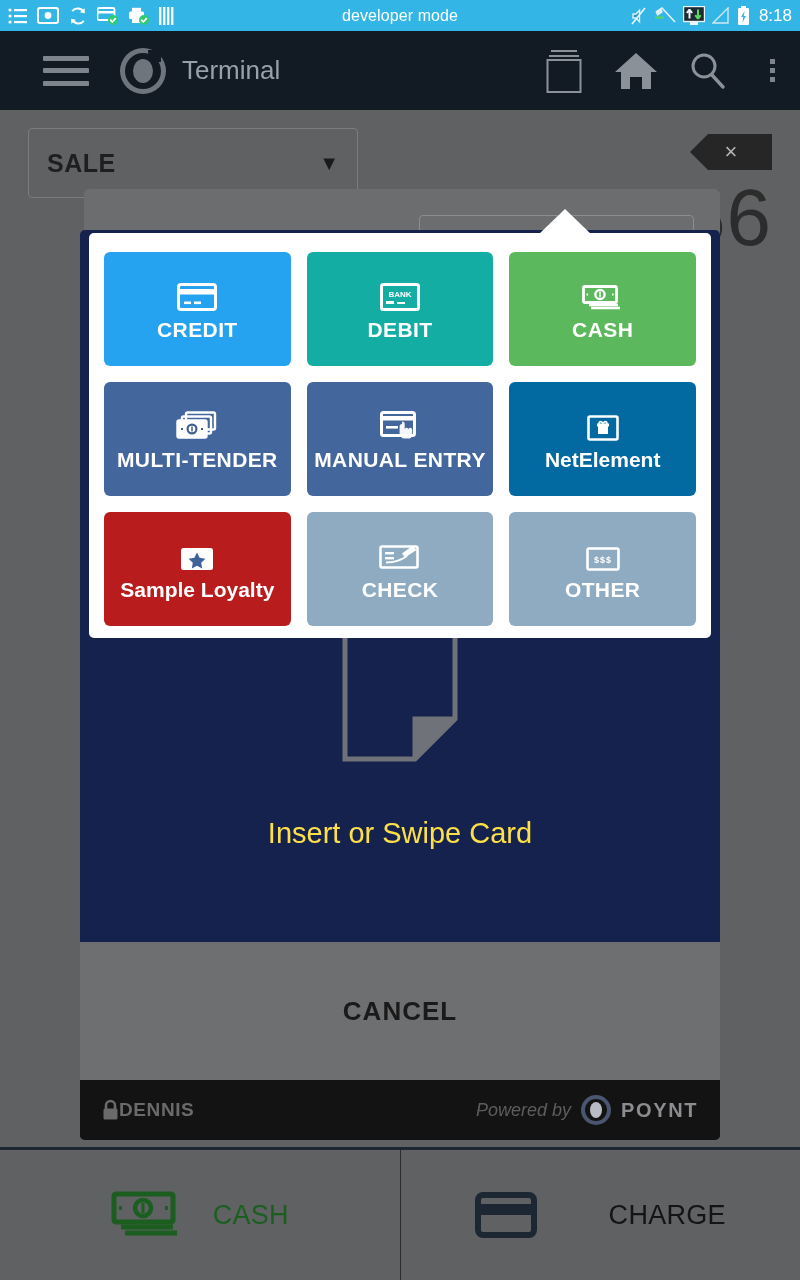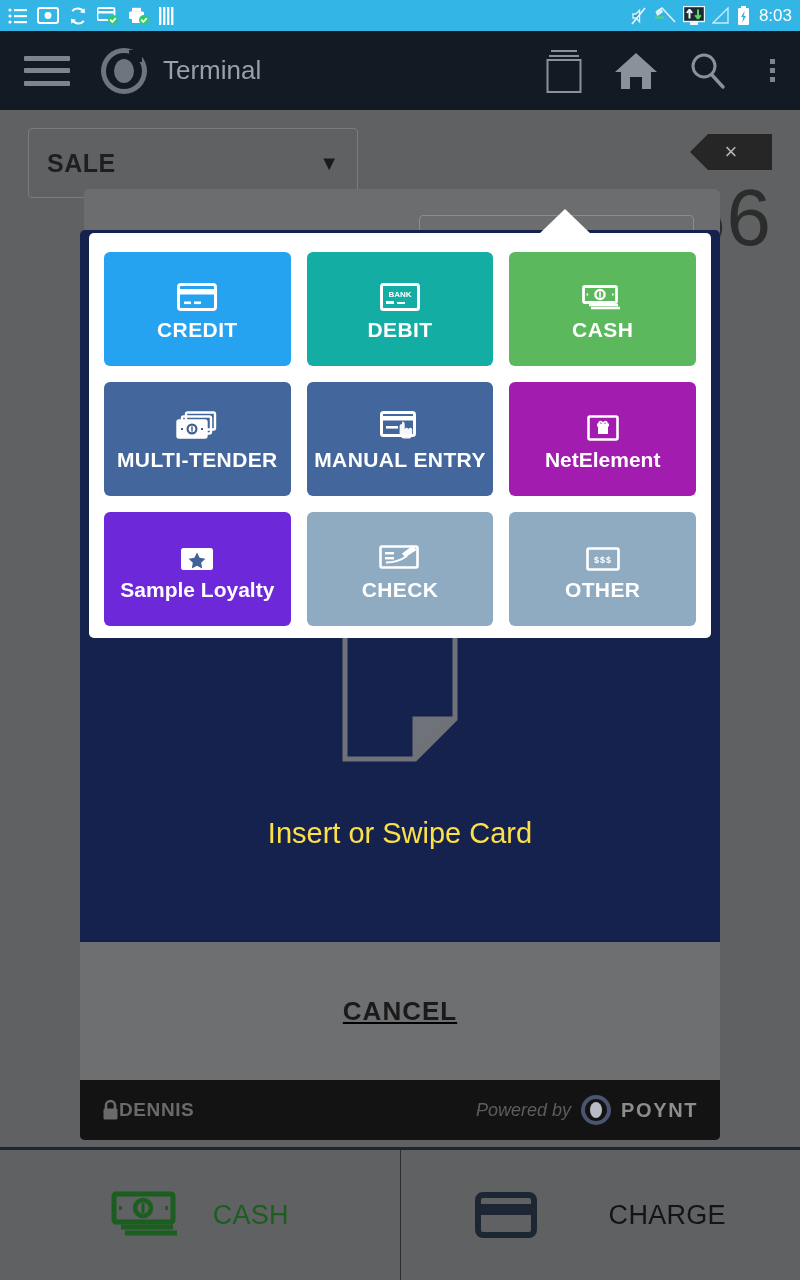--- a/index.html
+++ b/index.html
@@ -22,21 +22,21 @@
   .sb-title {
     position: absolute; left: 0; right: 0; text-align: center;
     color: #ffffff; font-size: 16px; letter-spacing: .1px; pointer-events: none;
   }
   .sb-clock { color: #fff; font-size: 17px; margin-left: 2px; }
   .sb-icon { display: block; }
 
   
   .actionbar {
     position: absolute; left: 0; top: 31px; width: 800px; height: 79px;
-    background: #121a24; display: flex; align-items: center; z-index: 50;
+    background: #121a24; display: flex; align-items: center; z-index: 50; padding-left: 19px;
   }
   .hamburger { width: 46px; height: 30px; margin-left: 24px; display: flex;
     flex-direction: column; justify-content: space-between; }
   .hamburger i { display: block; height: 5px; background: #7d848c; border-radius: 1px; }
   .poynt-logo { position: relative; width: 46px; height: 46px; margin-left: 31px; }
   .poynt-logo .ring {
     position: absolute; inset: 0; border-radius: 50%;
     background: #6e757c;
   }
   .poynt-logo .ring2 {
@@ -99,21 +99,21 @@
   }
   .swipe-area {
     position: absolute; left: 0; top: 0; width: 640px; height: 712px;
     display: flex; flex-direction: column; align-items: center; justify-content: flex-end;
     padding-bottom: 92px;
   }
   .card-graphic { width: 118px; height: 162px; margin-bottom: 54px; }
   .swipe-text { color: #fde047; font-size: 29px; }
   .cancel-bar {
     position: absolute; left: 0; top: 712px; width: 640px; height: 138px;
-    background: #6e6f71; display: flex; align-items: center; justify-content: center; text-decoration: underline;
+    background: #6e6f71; display: flex; align-items: center; justify-content: center;
   }
   .cancel-bar span { color: #1a1a1a; font-size: 26px; font-weight: bold; letter-spacing: 1px; }
   .panel-footer {
     position: absolute; left: 0; top: 850px; width: 640px; height: 60px;
     background: #131314; display: flex; align-items: center; padding: 0 22px;
   }
   .merchant { display: flex; align-items: center; }
   .merchant .name { color: #6a6a6a; font-size: 19px; font-weight: bold; letter-spacing: .6px; }
   .powered { margin-left: auto; display: flex; align-items: center; gap: 10px; }
   .powered .pb { color: #5d5d5f; font-size: 18px; font-style: italic; }
@@ -196,20 +196,21 @@
         <path d="M13.6 13.2l1.7 1.8 3-3.4" fill="none" stroke="#fff" stroke-width="1.8" stroke-linecap="round" stroke-linejoin="round"></path>
       </svg>
       <svg class="sb-icon" width="16" height="18" viewBox="0 0 16 18">
         <rect x="0" y="0" width="2.4" height="18" fill="#fff"></rect>
         <rect x="4" y="0" width="2.4" height="18" fill="#fff"></rect>
         <rect x="8" y="0" width="2.4" height="18" fill="#fff"></rect>
         <rect x="12" y="0" width="2.4" height="18" fill="#fff"></rect>
       </svg>
     </div>
 
+    <div class="sb-title">developer mode</div>
 
     <div class="sb-right">
       <svg class="sb-icon" width="17" height="18" viewBox="0 0 17 18">
         <path d="M3 11 L3 7 L6 7 L10 3 L10 15 L6 11 Z" fill="#2b9ac4"></path>
         <path d="M9.5 3.2 L9.5 14.8 L6 11 H3 V7 H6 Z" fill="none" stroke="#dff1fa" stroke-width="1.4"></path>
         <path d="M2 17 L15 1" stroke="#e6f4fb" stroke-width="1.7"></path>
       </svg>
       <svg class="sb-icon" width="22" height="18" viewBox="0 0 22 18">
         <path d="M2 5 L8 1 L21 15" fill="none" stroke="#dff1fa" stroke-width="1.6"></path>
         <path d="M1.5 5.5 L7 1.5 L9 5 L3.5 9 Z" fill="#dff1fa"></path>
@@ -222,21 +223,21 @@
         <path d="M15 3.5 V11 M15 12.8 L12.3 9.2 M15 12.8 L17.7 9.2" stroke="#5cd65c" stroke-width="2" fill="none"></path>
       </svg>
       <svg class="sb-icon" width="18" height="17" viewBox="0 0 18 17">
         <path d="M16 1 L16 16 L1 16 Z" fill="none" stroke="#cfe9f6" stroke-width="1.4"></path>
       </svg>
       <svg class="sb-icon" width="13" height="20" viewBox="0 0 13 20">
         <rect x="4" y="0" width="5" height="2" fill="#fff"></rect>
         <rect x="1" y="2" width="11" height="17" rx="1.2" fill="#fff"></rect>
         <path d="M7.6 5 L4 11 h2.2 L5.4 16.5 L9 10 H6.8 Z" fill="#33b5e5"></path>
       </svg>
-      <span class="sb-clock">8:03</span>
+      <span class="sb-clock">8:18</span>
     </div>
   </div>
 
   <div class="actionbar">
     <div class="hamburger">
         <i></i>
         <i></i>
         <i></i>
       </div>
     <div class="poynt-logo">
@@ -397,33 +398,33 @@
           <svg width="40" height="30" viewBox="0 0 40 30">
             <rect x="1.5" y="1.5" width="33" height="23" rx="2" fill="none" stroke="#fff" stroke-width="3"></rect>
             <rect x="1.5" y="5" width="33" height="4.5" fill="#fff"></rect>
             <rect x="6" y="15" width="12" height="2.6" fill="#fff"></rect>
             <path d="M22 13 c-1.6 0-2.4 1.2-2.4 2.6 v6.4 c0 3 2 5.6 5.2 5.6 h3.4 c2.6 0 4-1.8 4-4.2 v-4.6 c0-1.2-.8-2-1.9-2 -1 0-1.8 .7-1.9 1.7 0-.9-.8-1.7-1.8-1.7 -.9 0-1.7 .6-1.9 1.5 v-5.3 c0-1.4-.9-2.6-2.5-2.6z" fill="#fff" opacity="0.95"></path>
           </svg>
         </span>
         <span class="tlabel">MANUAL ENTRY</span>
       </div>
 
-      <div class="tile" style="background: #a21caf;">
+      <div class="tile" style="background: #0369a1;">
         <span class="ticon">
           <svg width="32" height="26" viewBox="0 0 32 26">
             <rect x="1.5" y="1.5" width="29" height="23" rx="1.5" fill="none" stroke="#fff" stroke-width="2.6"></rect>
             <rect x="11" y="11" width="10" height="8" fill="#fff"></rect>
             <rect x="10" y="8.5" width="12" height="3" fill="#fff"></rect>
             <path d="M16 8.5 c-2.5-3.5-5.5-1-3 1.2 M16 8.5 c2.5-3.5 5.5-1 3 1.2" fill="none" stroke="#fff" stroke-width="1.6"></path>
           </svg>
         </span>
         <span class="tlabel mixed">NetElement</span>
       </div>
 
-      <div class="tile" style="background: #6d28d9;">
+      <div class="tile" style="background: #b91c1c;">
         <span class="ticon">
           <svg width="34" height="24" viewBox="0 0 34 24">
             <rect x="1" y="1" width="32" height="22" rx="2.5" fill="#fff"></rect>
             <path d="M17 5.5 l2.6 5.3 5.8 .85 -4.2 4.1 1 5.8 -5.2-2.75 -5.2 2.75 1-5.8 -4.2-4.1 5.8-.85z" fill="#3d6399"></path>
           </svg>
         </span>
         <span class="tlabel mixed">Sample Loyalty</span>
       </div>
 
       <div class="tile" style="background: rgb(143, 171, 194);">

